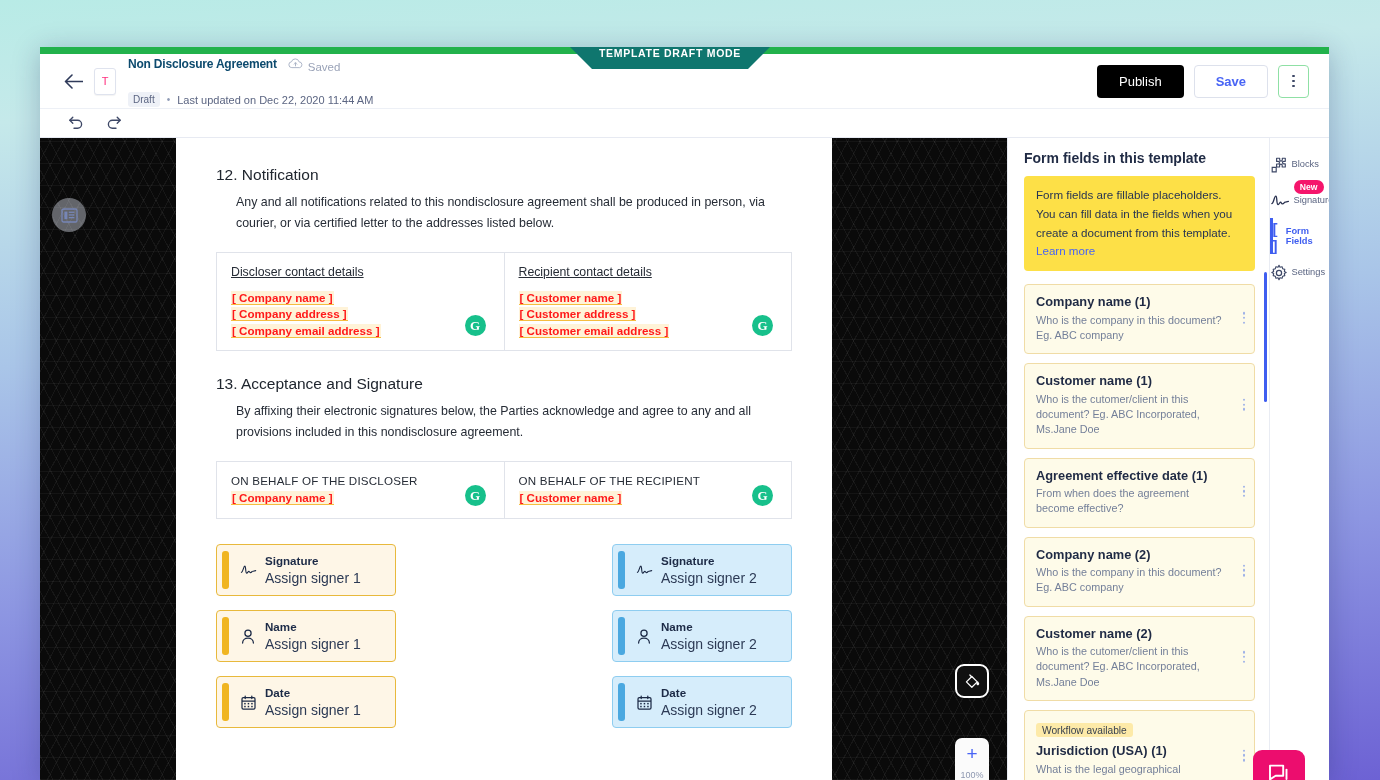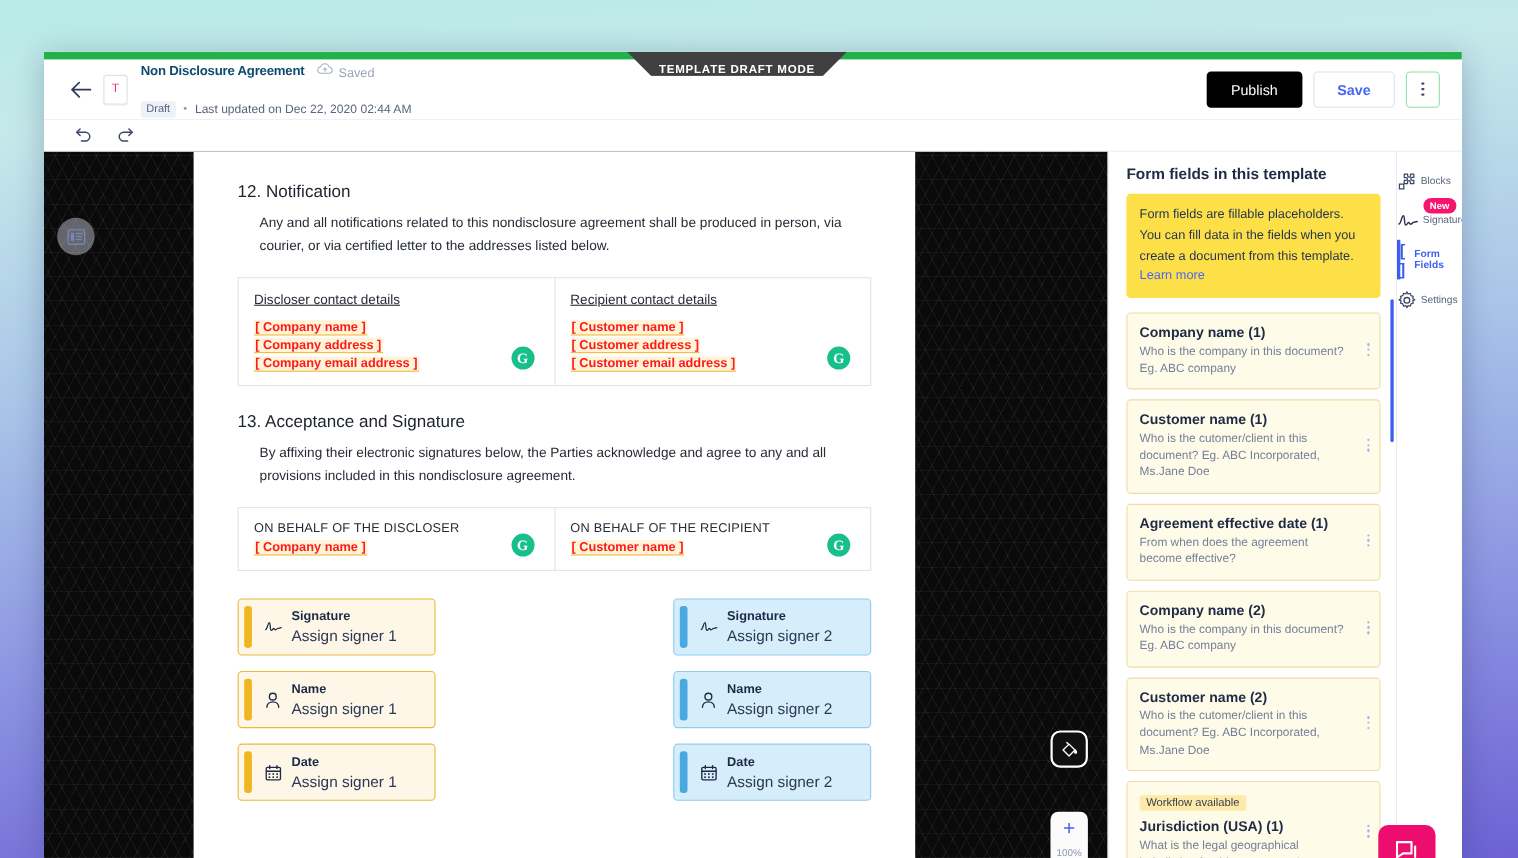--- a/index.html
+++ b/index.html
@@ -26,23 +26,23 @@
     position: relative; z-index: 5;
   }
 
   
   #draft-ribbon {
     position: absolute; left: 570px; top: 47px;
     width: 200px; height: 22px; z-index: 20;
   }
   #draft-ribbon .ribbon-shape {
     width: 200px; height: 22px;
-    background: #404040;
+    background: #0f766e;
     clip-path: polygon(0 0, 200px 0, 178px 22px, 22px 22px);
-    display: flex; align-items: flex-end; justify-content: center;
+    display: flex; align-items: flex-start; justify-content: center;
   }
   #draft-ribbon .ribbon-text {
     color: #ffffff; font-size: 10.5px; font-weight: bold;
     letter-spacing: .7px;
   }
 
   
   #header {
     height: 54px; display: flex; align-items: center;
     padding: 0 20px 0 18px; background: #fff;
@@ -278,21 +278,21 @@
                 <path d="M12.6 10.5H4a3.2 3.2 0 0 1-.4-6.38A4.3 4.3 0 0 1 11.9 4.2a3.2 3.2 0 0 1 .7 6.3z" fill="none" stroke="#aab3c6" stroke-width="1.05"></path>
                 <path d="M8 8.6V5.3m0 0L6.6 6.7M8 5.3l1.4 1.4" stroke="#aab3c6" stroke-width="1.05" fill="none" stroke-linecap="round"></path>
               </svg>
           </span>
           <span class="saved-text">Saved</span>
         </div>
       </div>
       <div class="meta-row">
         <span id="draft-badge">Draft</span>
         <span class="meta-dot">•</span>
-        <span id="meta-updated">Last updated on Dec 22, 2020 02:44 AM</span>
+        <span id="meta-updated">Last updated on Dec 22, 2020 11:44 AM</span>
       </div>
     </div>
     <div class="header-actions">
       <button id="publish-btn">Publish</button>
       <button id="save-btn">Save</button>
       <div id="more-btn">
         <span class="kebab">
             <i></i>
             <i></i>
             <i></i>

